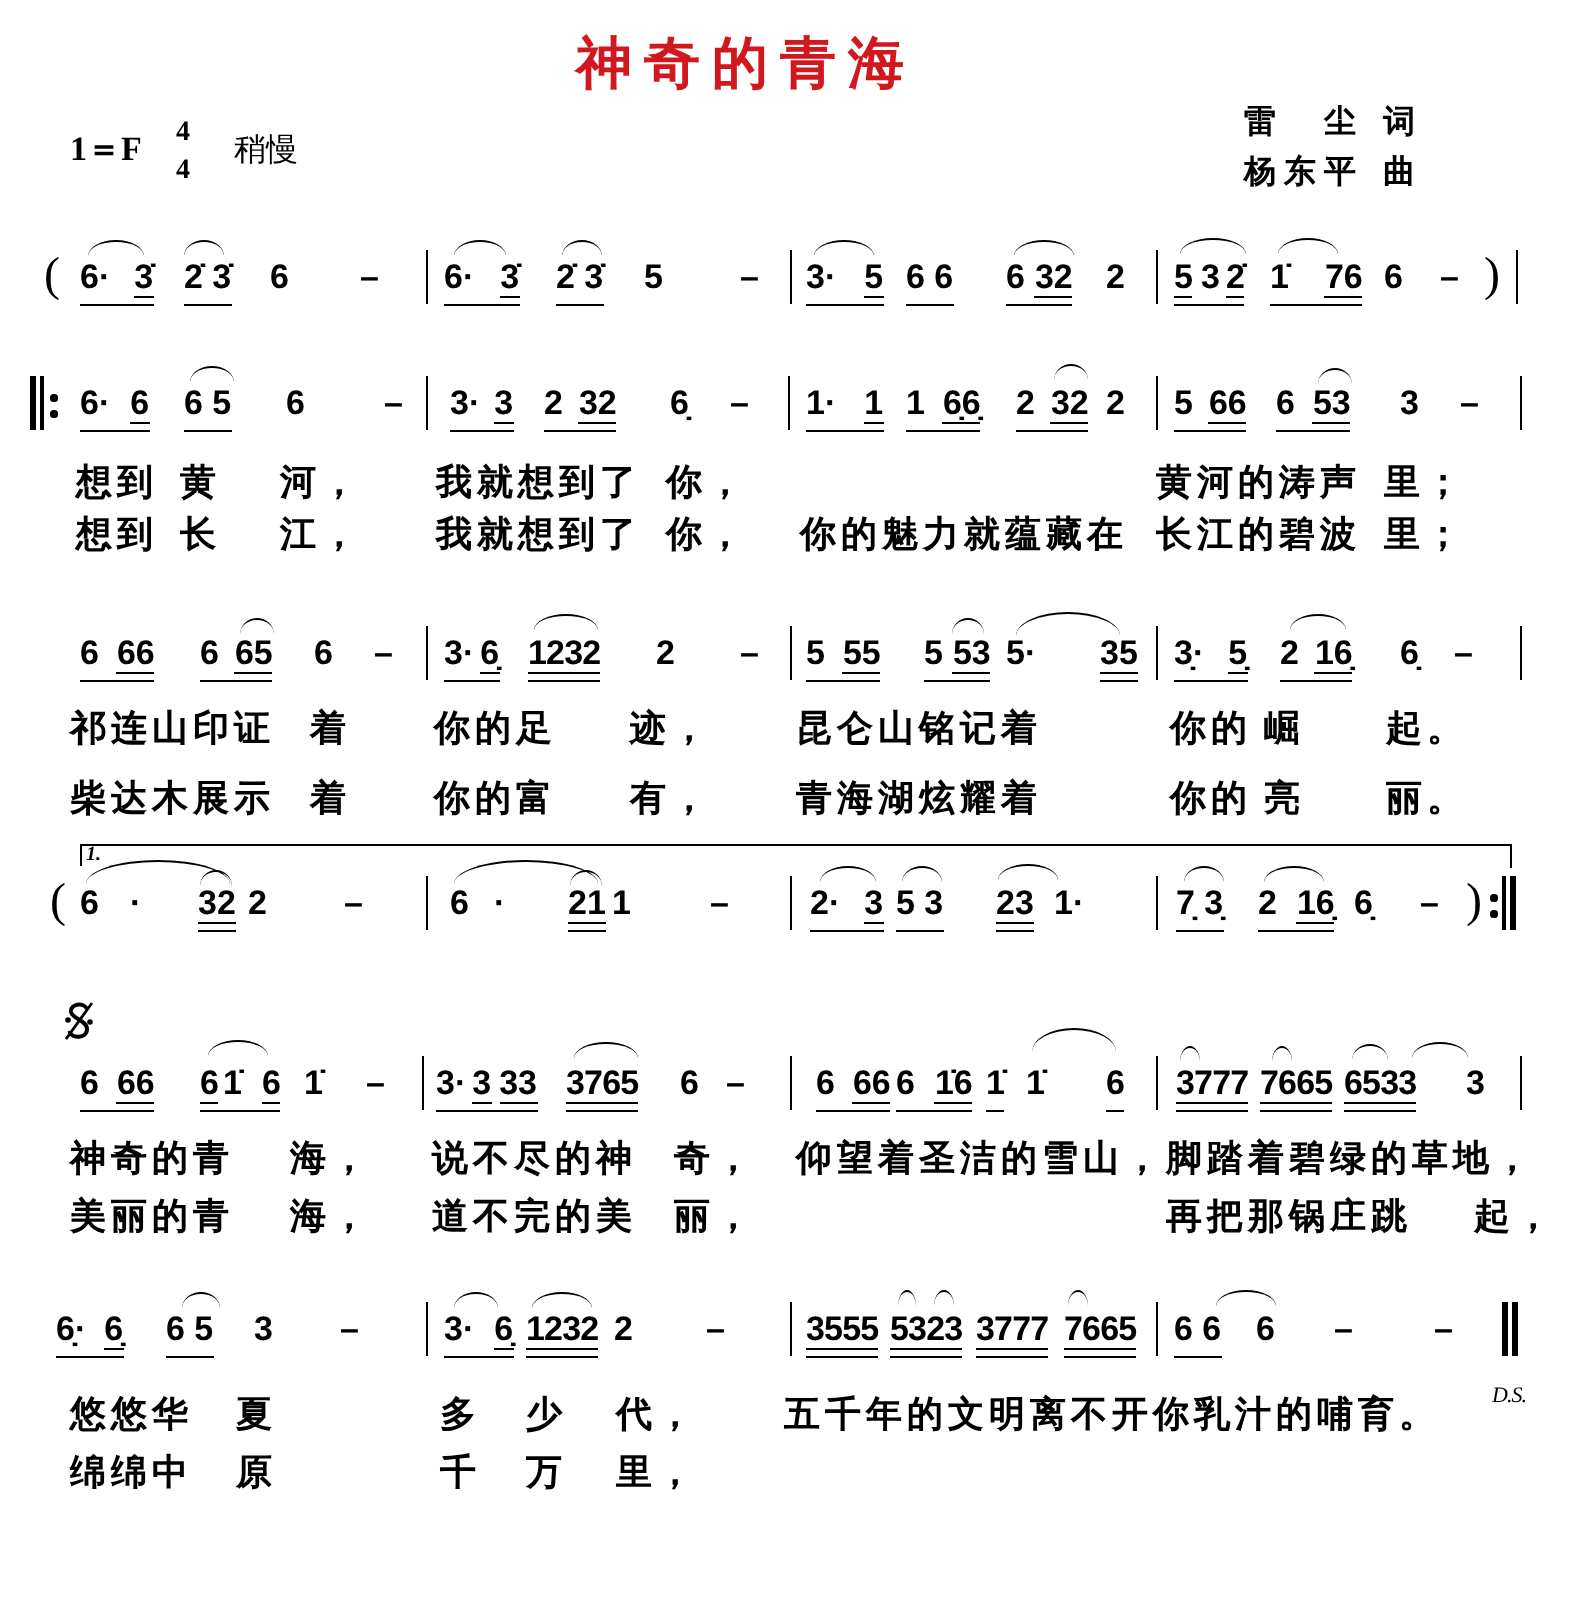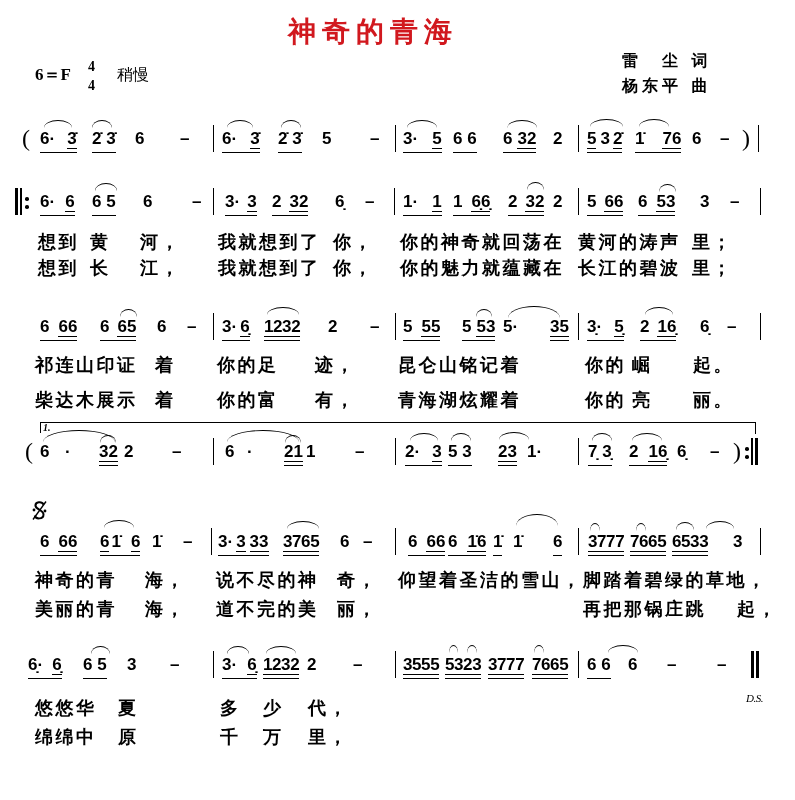--- a/index.html
+++ b/index.html
@@ -28,21 +28,21 @@
   .volta-label { position: absolute; left: 43px; top: 423px; font-family: "Liberation Serif", serif; font-style: italic; font-weight: bold; font-size: 10px; line-height: 10px; }
   .ds { position: absolute; left: 746px; top: 692px; font-family: "Liberation Serif", serif; font-style: italic;  font-size: 11px; letter-spacing: -0.5px; line-height: 12px; }
   .segno { position: absolute; left: 31px; top: 500px; width: 17px; height: 21px; }
 </style>
 </head>
 <body>
 
 <div id="page">
 
   <div class="title">神奇的青海</div>
-  <div class="key">6＝F</div>
+  <div class="key">1＝F</div>
   <div class="ts" style="top:59px">4</div>
   <div class="ts" style="top:78px">4</div>
   <div class="tempo">稍慢</div>
   <div class="credit" style="top:51px">雷　尘 词</div>
   <div class="credit" style="top:76px">杨东平 曲</div>
 
   <div class="sys" style="top:129px">
     <span class="tok paren" style="left:22px">(</span>
     <span class="slur" style="left:44px;top:-9px;width:28px"></span>
     <span class="tok u1" style="left:40px"><span>6·</span><span class="u2" style="margin-left:12px">3̇</span></span>
@@ -110,21 +110,20 @@
     <span class="tok" style="left:700px">3</span>
     <span class="tok" style="left:730px">–</span>
     <div class="bar" style="left:760px"></div>
   </div>
 
   <span class="lyr" style="left:38px;top:232px">想到</span>
   <span class="lyr" style="left:90px;top:232px">黄</span>
   <span class="lyr" style="left:140px;top:232px">河，</span>
   <span class="lyr" style="left:218px;top:232px">我就想到了</span>
   <span class="lyr" style="left:333px;top:232px">你，</span>
-  <span class="lyr" style="left:400px;top:232px">你的神奇就回荡在</span>
   <span class="lyr" style="left:578px;top:232px">黄河的涛声</span>
   <span class="lyr" style="left:692px;top:232px">里；</span>
 
   <span class="lyr" style="left:38px;top:258px">想到</span>
   <span class="lyr" style="left:90px;top:258px">长</span>
   <span class="lyr" style="left:140px;top:258px">江，</span>
   <span class="lyr" style="left:218px;top:258px">我就想到了</span>
   <span class="lyr" style="left:333px;top:258px">你，</span>
   <span class="lyr" style="left:400px;top:258px">你的魅力就蕴藏在</span>
   <span class="lyr" style="left:578px;top:258px">长江的碧波</span>
@@ -315,20 +314,21 @@
     <div class="bar thick" style="left:756px;width:2.6px"></div>
   </div>
 
   <span class="ds">D.S.</span>
 
   <span class="lyr" style="left:35px;top:698px">悠悠华</span>
   <span class="lyr" style="left:118px;top:698px">夏</span>
   <span class="lyr" style="left:220px;top:698px">多</span>
   <span class="lyr" style="left:263px;top:698px">少</span>
   <span class="lyr" style="left:308px;top:698px">代，</span>
+  <span class="lyr" style="left:392px;top:698px">五千年的文明离不开你乳汁的哺育。</span>
 
   <span class="lyr" style="left:35px;top:727px">绵绵中</span>
   <span class="lyr" style="left:118px;top:727px">原</span>
   <span class="lyr" style="left:220px;top:727px">千</span>
   <span class="lyr" style="left:263px;top:727px">万</span>
   <span class="lyr" style="left:308px;top:727px">里，</span>
 
 </div>
 
 </body></html>

